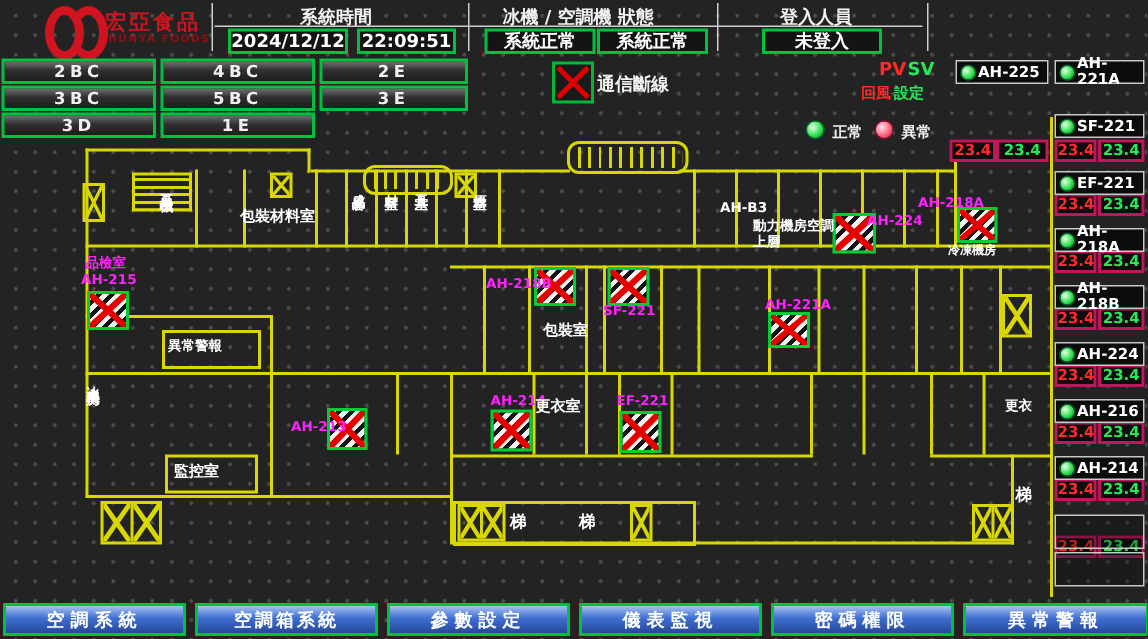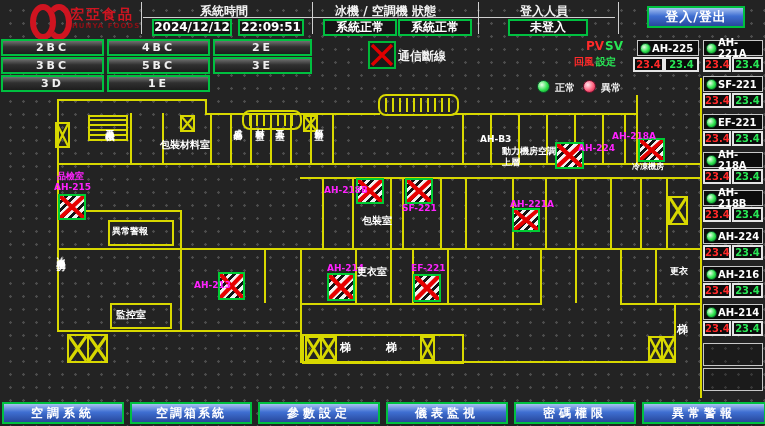--- a/index.html
+++ b/index.html
@@ -41,22 +41,22 @@
   .bluebtn{position:absolute;border:2px solid #00c040;z-index:2;cursor:pointer;
         background:linear-gradient(#a8c2f2,#3f6fd2 45%,#27489c);color:#fff;font-weight:bold;text-align:center;}
   .led{display:inline-block;width:11px;height:11px;border-radius:50%;border:1px solid #0a5a28;
        background:radial-gradient(circle at 35% 35%,#e8ffe8,#2ee24e 55%,#0a7d24);vertical-align:middle;}
   .led.red{border-color:#7a1030;background:radial-gradient(circle at 35% 35%,#ffe4ec,#ff637f 55%,#bb1337);}
   .commx{position:absolute;border:2px solid #00b838;z-index:2;background:#1a1a1a;}
   
   .uname{position:absolute;height:14px;border:1px solid #c8c8c8;background:#0c0c0c;color:#fff;
          font-size:10px;font-weight:bold;display:flex;align-items:center;z-index:2;cursor:pointer;}
   .uname .led{width:9px;height:9px;margin:0 1px 0 2px;flex:0 0 auto;}
-  .vcell{position:absolute;height:11px;border:2px solid #e5e5e5;background:#0c0c0c;font-size:10px;
-         font-weight:bold;text-align:center;line-height:11px;z-index:2;}
+  .vcell{position:absolute;height:11px;border:2px solid #be185d;background:#0c0c0c;font-size:10px;
+         font-weight:bold;text-align:center;line-height:11px;z-index:2;margin-top:36px;}
   .pvv{color:#ff2a2a;} .svv{color:#28e655;}
   .ebox{position:absolute;border:1px solid #c8c8c8;z-index:2;background:rgba(10,10,10,.3);}
   .hd{position:absolute;font-size:12px;font-weight:bold;z-index:2;}
   .hd2{position:absolute;font-size:10px;font-weight:bold;z-index:2;}
   .red{color:#ff2a2a;} .grn{color:#28e655;}
   
   .logoA{position:absolute;width:14px;height:24px;border:6px solid #cf1420;border-radius:50%;z-index:2;}
   .logoB{position:absolute;width:14px;height:24px;border:6px solid #cf1420;border-radius:50%;border-left-color:transparent;z-index:2;}
   .logoT{position:absolute;color:#cf1420;font-size:14px;font-weight:bold;z-index:2;letter-spacing:2px;}
   .logoS{position:absolute;color:#8f1016;font-size:7px;font-weight:bold;z-index:2;letter-spacing:1px;}
@@ -81,21 +81,20 @@
   <div class="vsep" style="left:312px;top:2px;height:32px;"></div>
   <div class="tlab" style="left:335px;top:3px;">冰機 / 空調機 狀態</div>
   <div class="gbox" style="left:323px;top:19px;width:70px;height:13px;line-height:13px;">系統正常</div>
   <div class="gbox" style="left:398px;top:19px;width:70px;height:13px;line-height:13px;">系統正常</div>
 
   <div class="vsep" style="left:478px;top:2px;height:32px;"></div>
   <div class="tlab" style="left:520px;top:3px;">登入人員</div>
   <div class="gbox" style="left:508px;top:19px;width:76px;height:13px;line-height:13px;">未登入</div>
 
   <div class="vsep" style="left:618px;top:2px;height:32px;"></div>
-  <div class="bluebtn" style="left:647px;top:6px;width:94px;height:18px;font-size:13px;line-height:18px;letter-spacing:1px;">登入/登出</div>
 </div>
 
 <div class="fbtn" style="left:1px;top:39px;width:99px;">2BC</div>
 <div class="fbtn" style="left:107px;top:39px;width:99px;">4BC</div>
 <div class="fbtn" style="left:213px;top:39px;width:95px;">2E</div>
 <div class="fbtn" style="left:1px;top:57px;width:99px;">3BC</div>
 <div class="fbtn" style="left:107px;top:57px;width:99px;">5BC</div>
 <div class="fbtn" style="left:213px;top:57px;width:95px;">3E</div>
 <div class="fbtn" style="left:1px;top:75px;width:99px;">3D</div>
 <div class="fbtn" style="left:107px;top:75px;width:99px;">1E</div>

